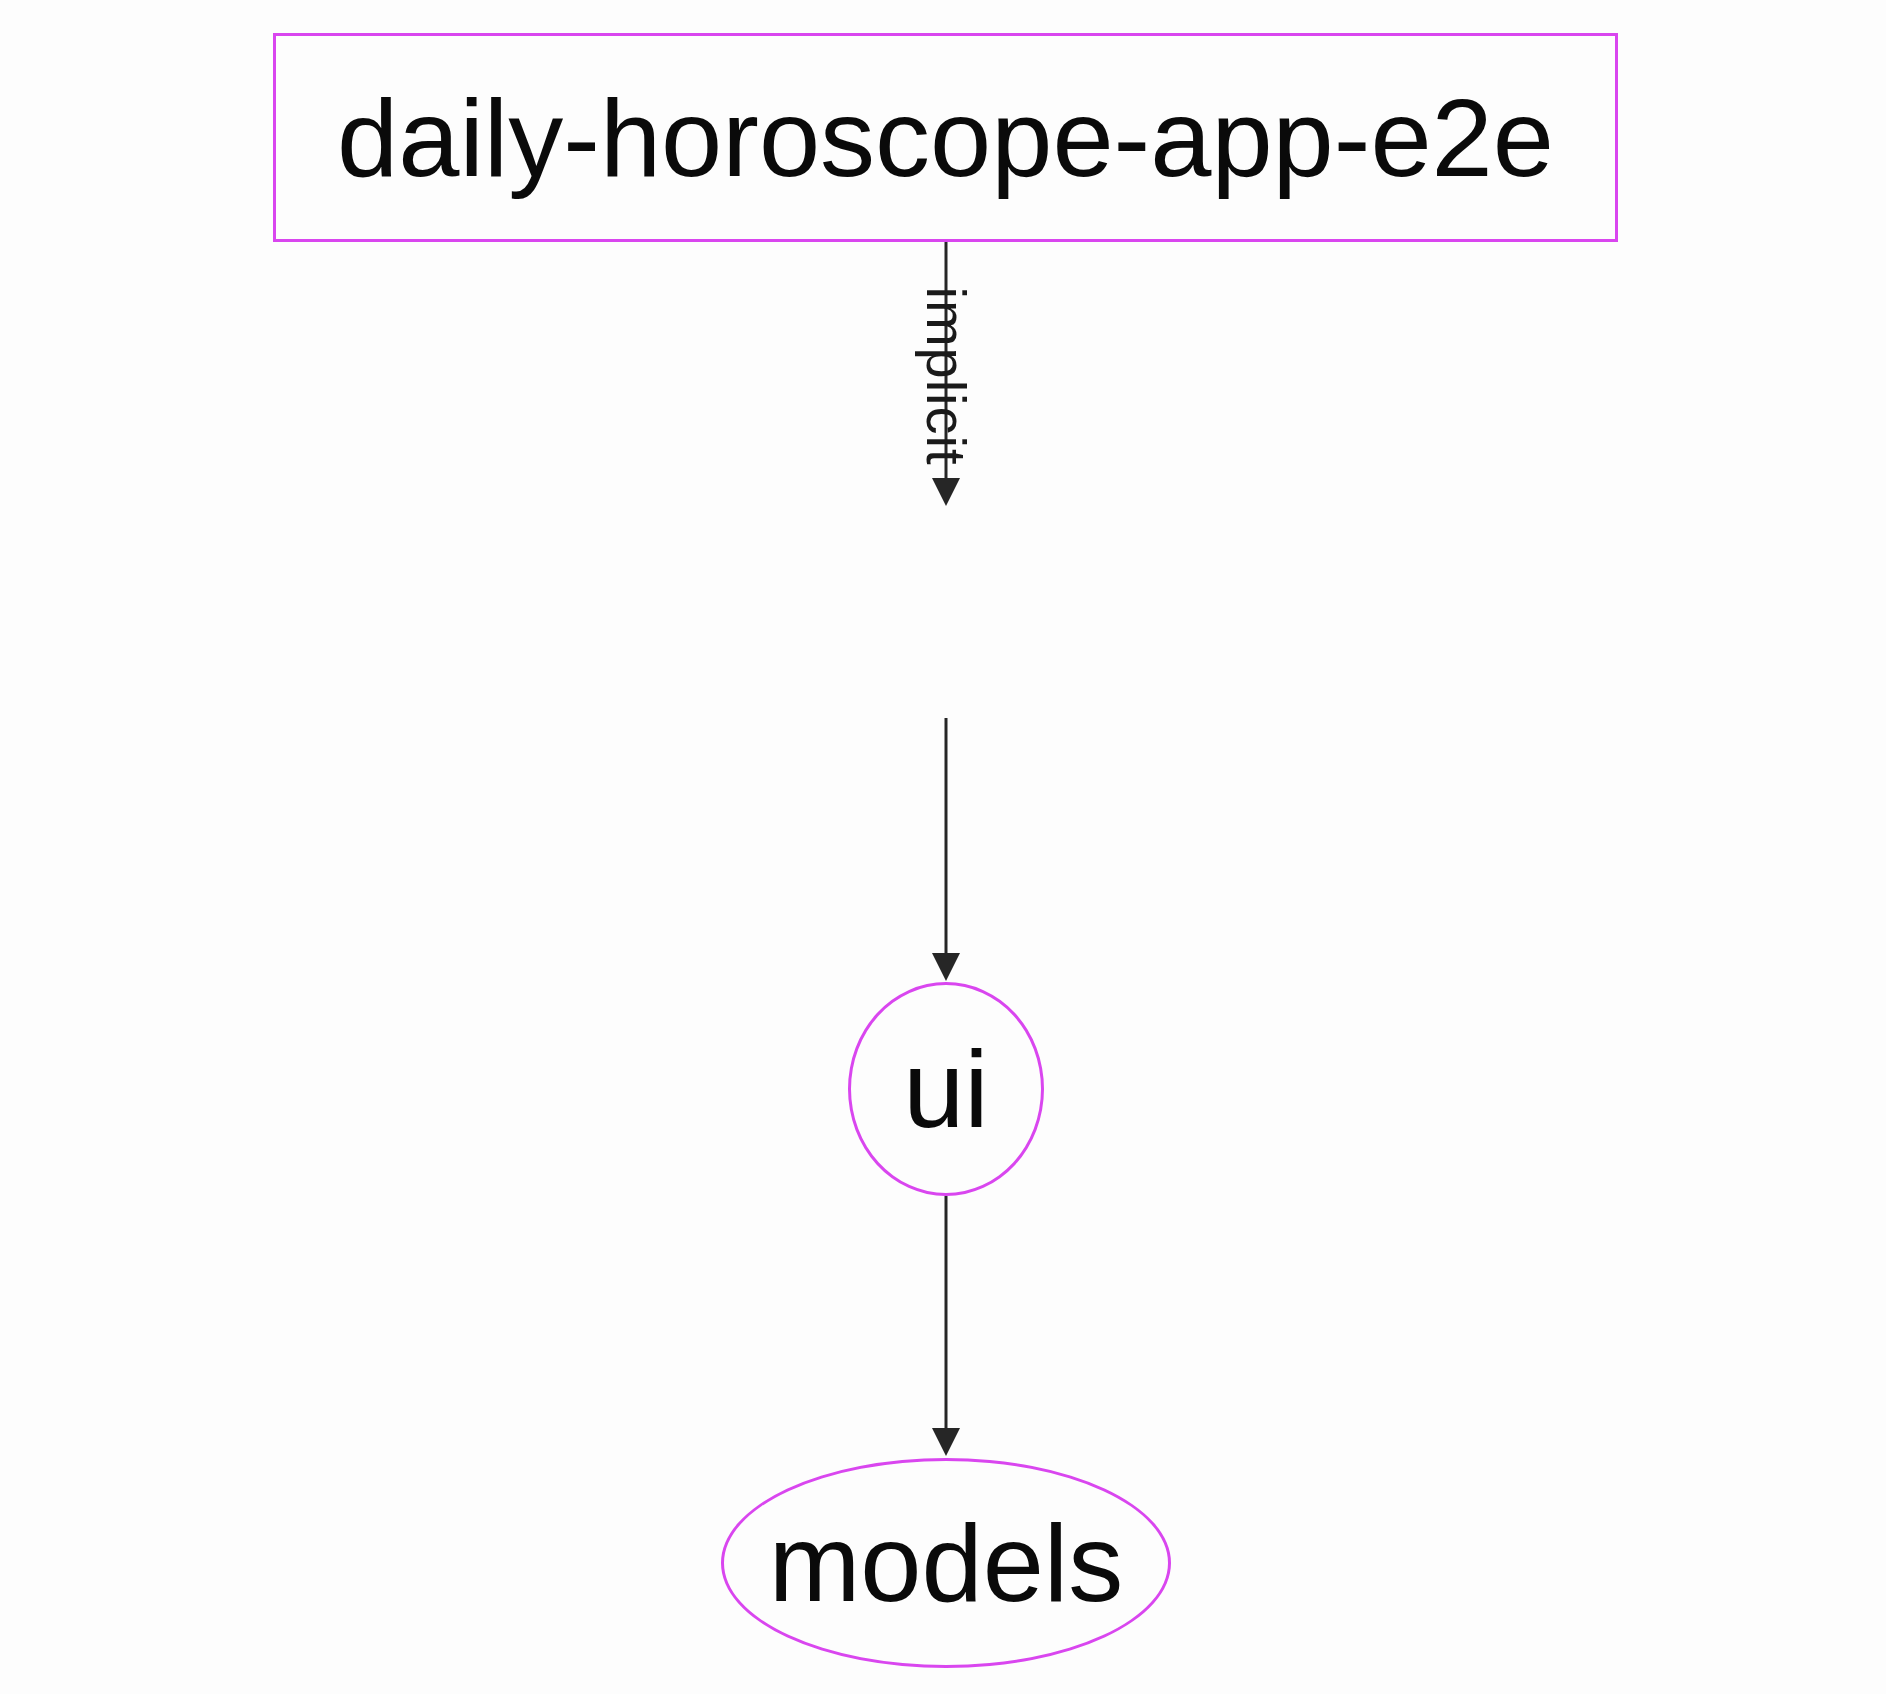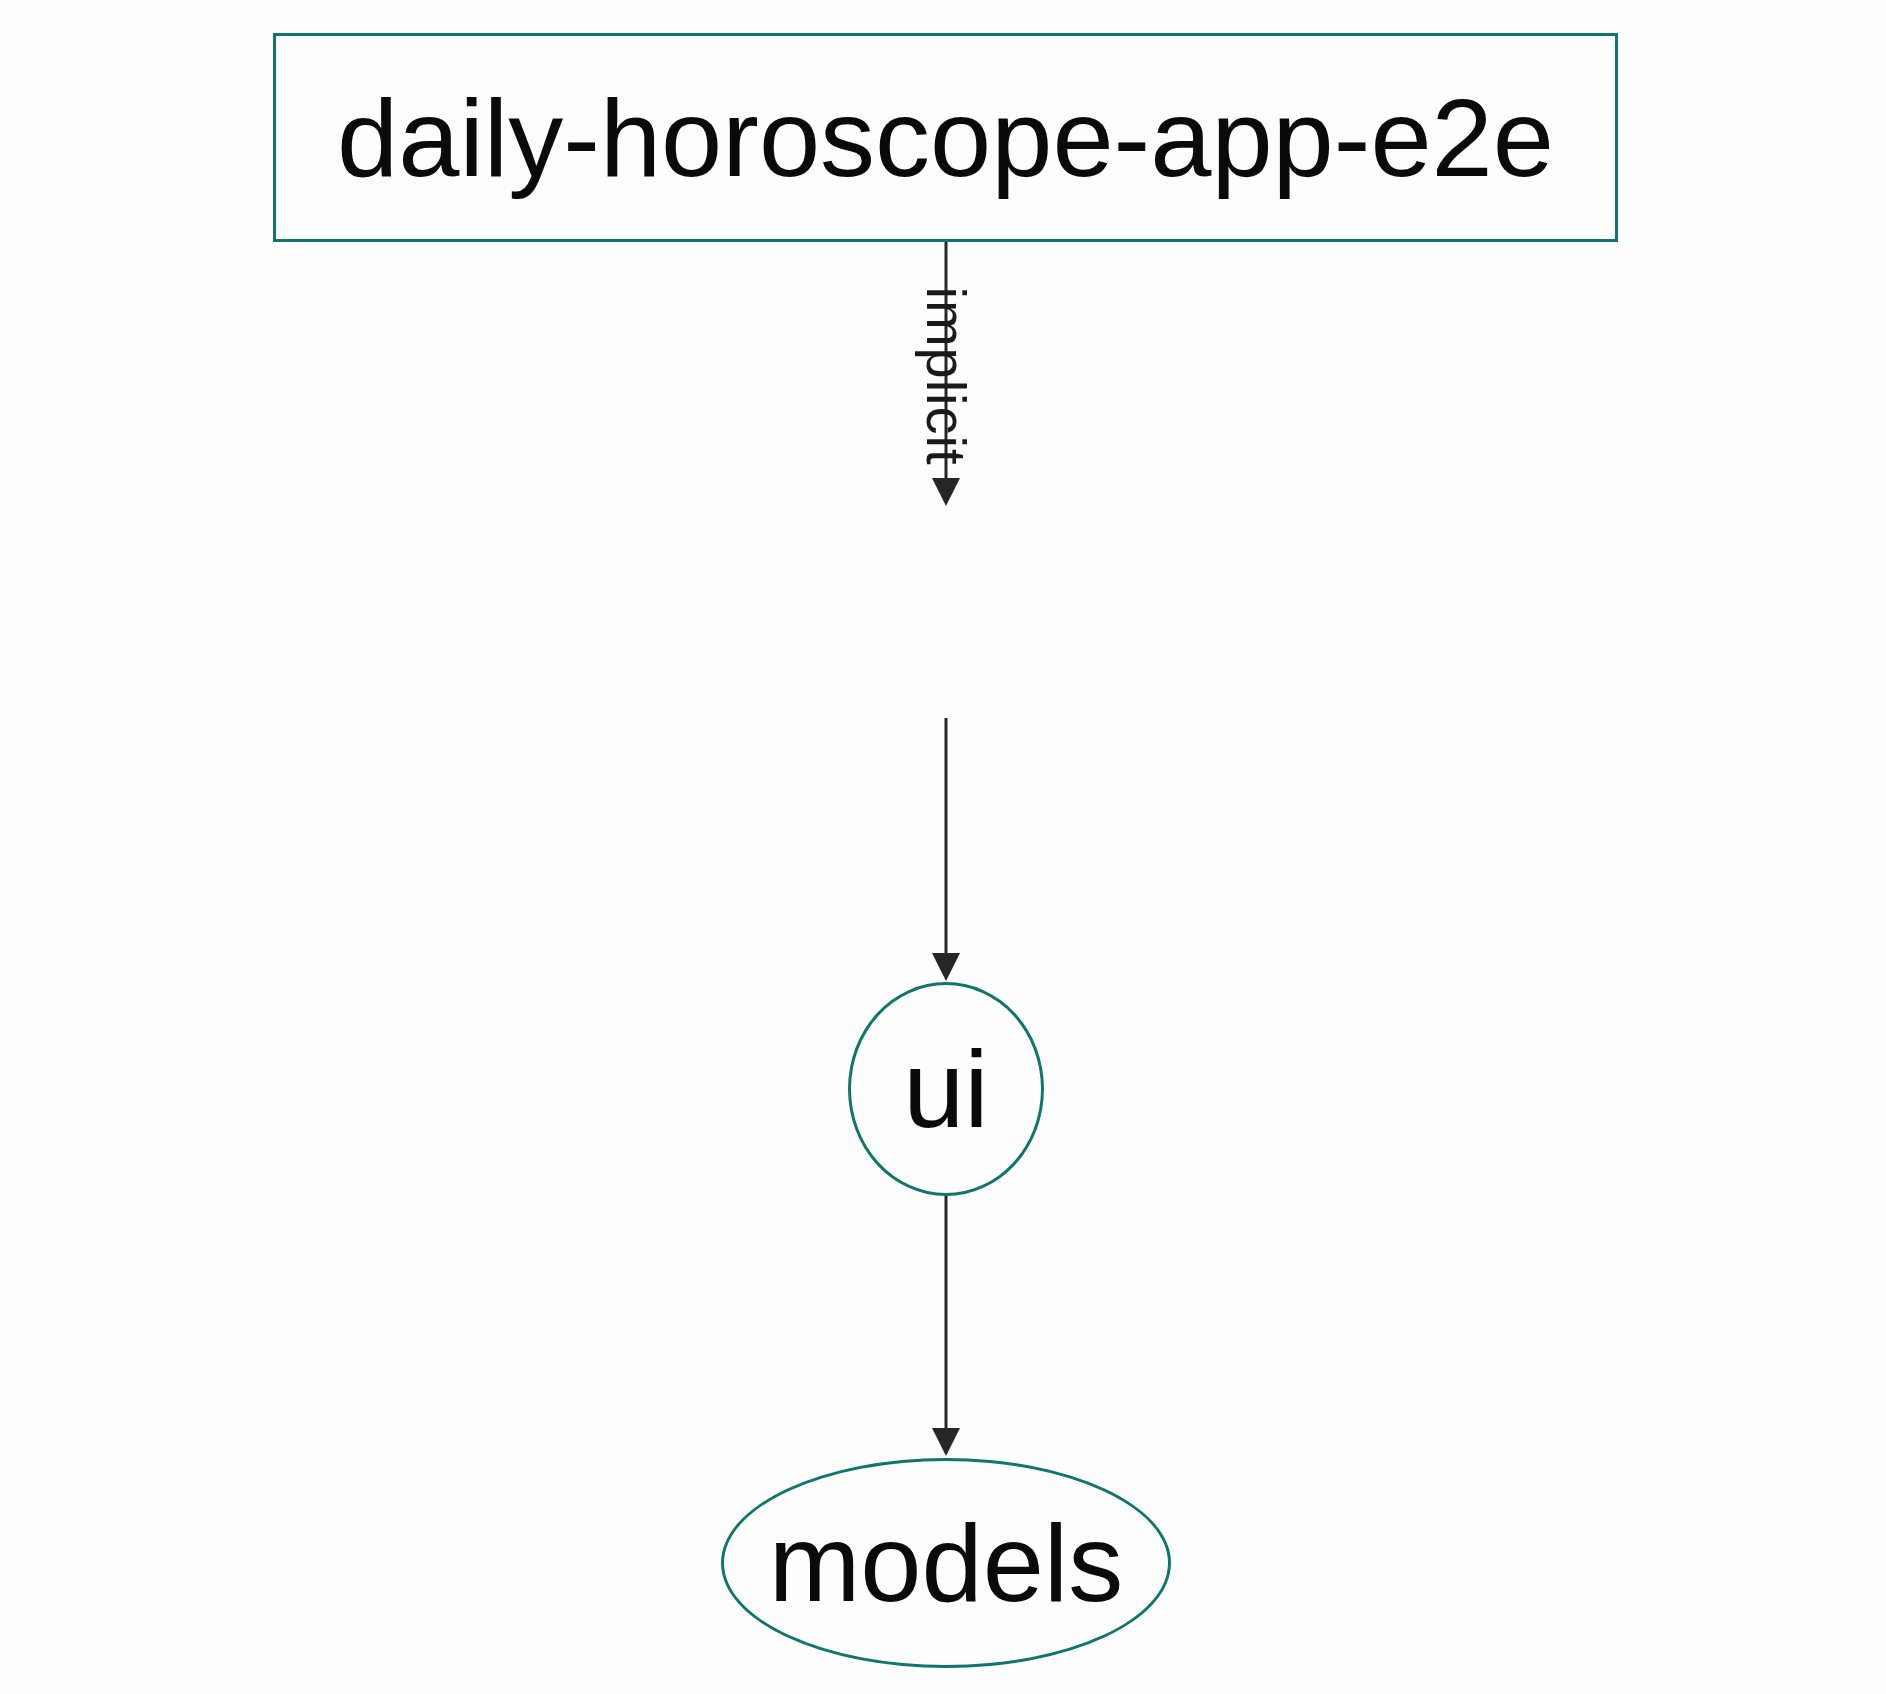--- a/index.html
+++ b/index.html
@@ -21,21 +21,21 @@
     top: 0;
     width: 1886px;
     height: 1694px;
   }
   .node {
     position: absolute;
     display: flex;
     align-items: center;
     justify-content: center;
     background: #fdfdfd;
-    border: 3px solid #0f766e;
+    border: 3px solid #d946ef;
     box-sizing: border-box;
     color: #0a0a0a;
     font-size: 110px;
     line-height: 1;
     white-space: nowrap;
   }
   .node-e2e {
     left: 273px;
     top: 33px;
     width: 1345px;

